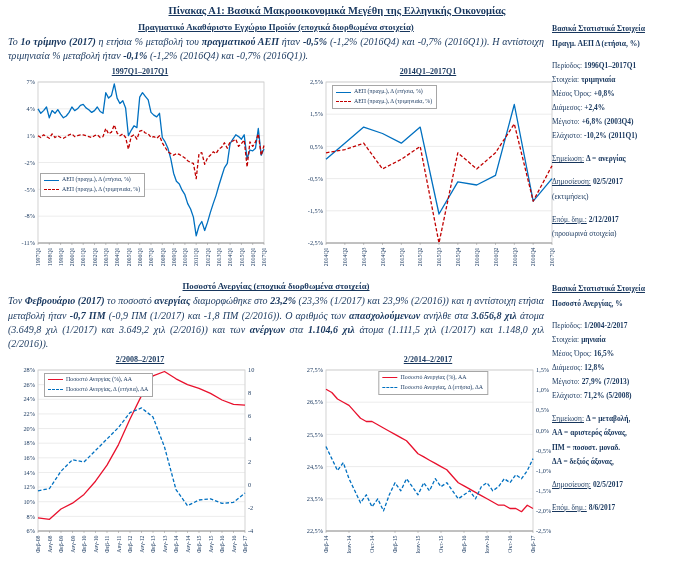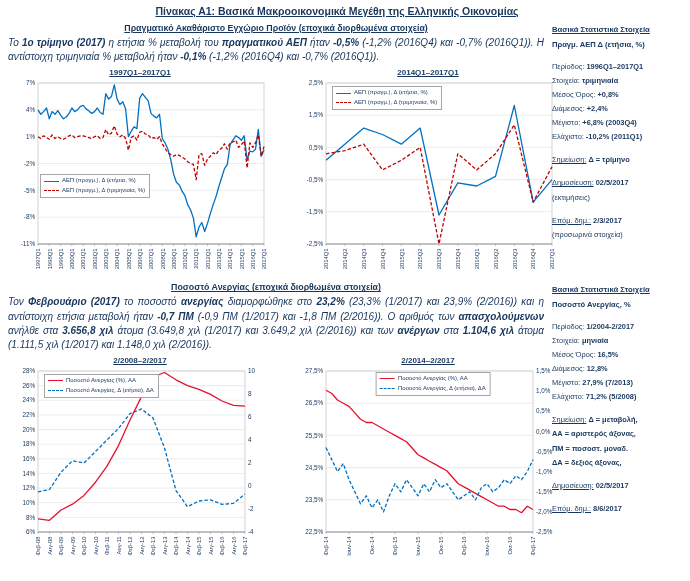--- a/index.html
+++ b/index.html
@@ -1,18 +1,18 @@
 <!DOCTYPE html>
 <html><head>
 <meta charset="utf-8">
 <style>
   *{margin:0;padding:0;box-sizing:border-box;}
   html,body{width:690px;height:581px;}
   body{background:#fff;font-family:"Liberation Sans",sans-serif;color:#17365D;overflow:hidden;}
-  .page{width:690px;height:581px;padding:5px 24px 2px 8px;position:relative;}
+  .page{width:690px;height:581px;padding:5px 24px 2px 8px;position:relative;font-family:Liberation Serif, serif;}
   .title{text-align:center;font-size:10.5px;font-weight:bold;text-decoration:underline;margin-bottom:6px;}
   .content{display:flex;align-items:flex-start;}
   .main{flex:0 0 536px;width:536px;}
   .sidebar{flex:1;margin-left:8px;position:relative;font-size:7.4px;line-height:1.9;height:552px;}
   .section-heading{text-align:center;font-size:8.8px;font-weight:bold;text-decoration:underline;margin-bottom:3px;}
   .para{font-size:10px;font-style:italic;line-height:1.42;text-align:justify;margin-bottom:4px;}
   .b{font-weight:bold;}
   .chart-row{display:flex;gap:24px;margin-bottom:4px;align-items:center;}
   .chart-box{width:264px;}
   .chart-title{text-align:center;font-size:8px;font-weight:bold;text-decoration:underline;margin-bottom:1px;}
@@ -349,27 +349,27 @@
 
       <div class="side-block">
         <div class="side-header">Βασικά Στατιστικά Στοιχεία</div>
         <div class="side-subheader">Πραγμ. ΑΕΠ Δ (ετήσια, %)</div>
         <div class="stat-row"><span class="stat-label">Περίοδος:</span><span class="stat-value">1996Q1–2017Q1</span></div>
         <div class="stat-row"><span class="stat-label">Στοιχεία:</span><span class="stat-value">τριμηνιαία</span></div>
         <div class="stat-row"><span class="stat-label">Μέσος Όρος:</span><span class="stat-value">+0,8%</span></div>
         <div class="stat-row"><span class="stat-label">Διάμεσος:</span><span class="stat-value">+2,4%</span></div>
         <div class="stat-row"><span class="stat-label">Μέγιστο:</span><span class="stat-value">+6,8% (2003Q4)</span></div>
         <div class="stat-row"><span class="stat-label">Ελάχιστο:</span><span class="stat-value">-10,2% (2011Q1)</span></div>
-        <div class="side-sec"><span class="side-label-u">Σημείωση:</span><span class="stat-value">Δ = τρίμηνο</span></div>
+        <div class="side-sec"><span class="side-label-u">Σημείωση:</span><span class="stat-value">Δ = ανεργίας</span></div>
         <div class="side-sec">
           <div><span class="side-label-u">Δημοσίευση:</span><span class="stat-value">02/5/2017</span></div>
           <div>(εκτιμήσεις)</div>
         </div>
         <div class="side-sec">
-          <div><span class="side-label-u">Επόμ. δημ.:</span><span class="stat-value">2/3/2017</span></div>
+          <div><span class="side-label-u">Επόμ. δημ.:</span><span class="stat-value">2/12/2017</span></div>
           <div>(προσωρινά στοιχεία)</div>
         </div>
       </div>
 
       <div class="side-block2">
         <div class="side-header">Βασικά Στατιστικά Στοιχεία</div>
         <div class="side-subheader">Ποσοστό Ανεργίας, %</div>
         <div class="stat-row"><span class="stat-label">Περίοδος:</span><span class="stat-value">1/2004-2/2017</span></div>
         <div class="stat-row"><span class="stat-label">Στοιχεία:</span><span class="stat-value">μηνιαία</span></div>
         <div class="stat-row"><span class="stat-label">Μέσος Όρος:</span><span class="stat-value">16,5%</span></div>

